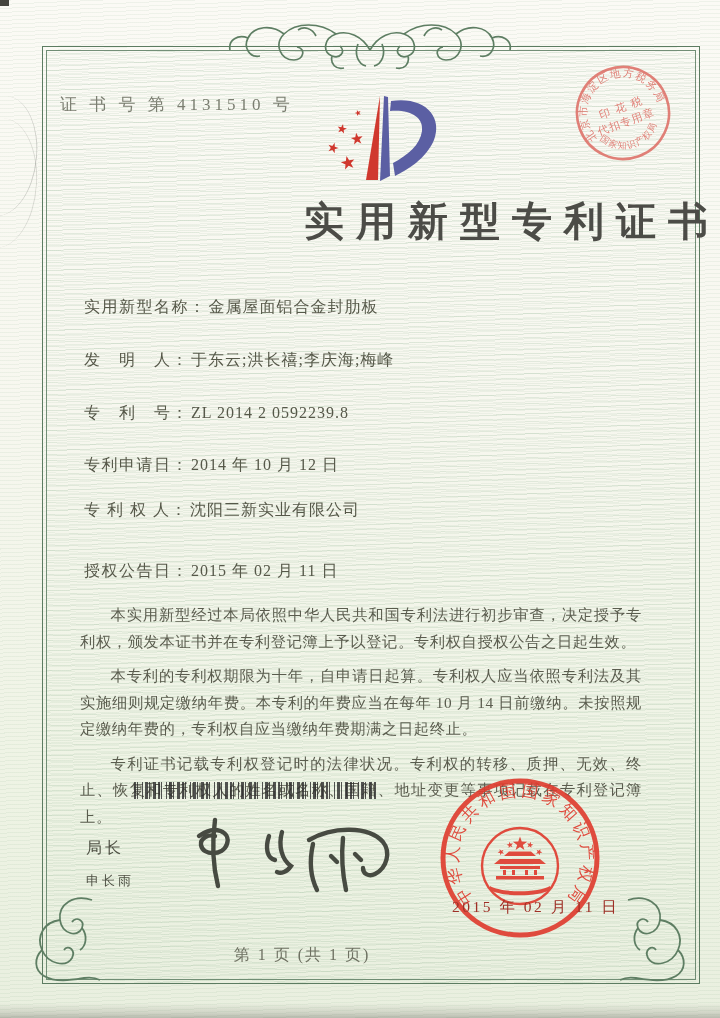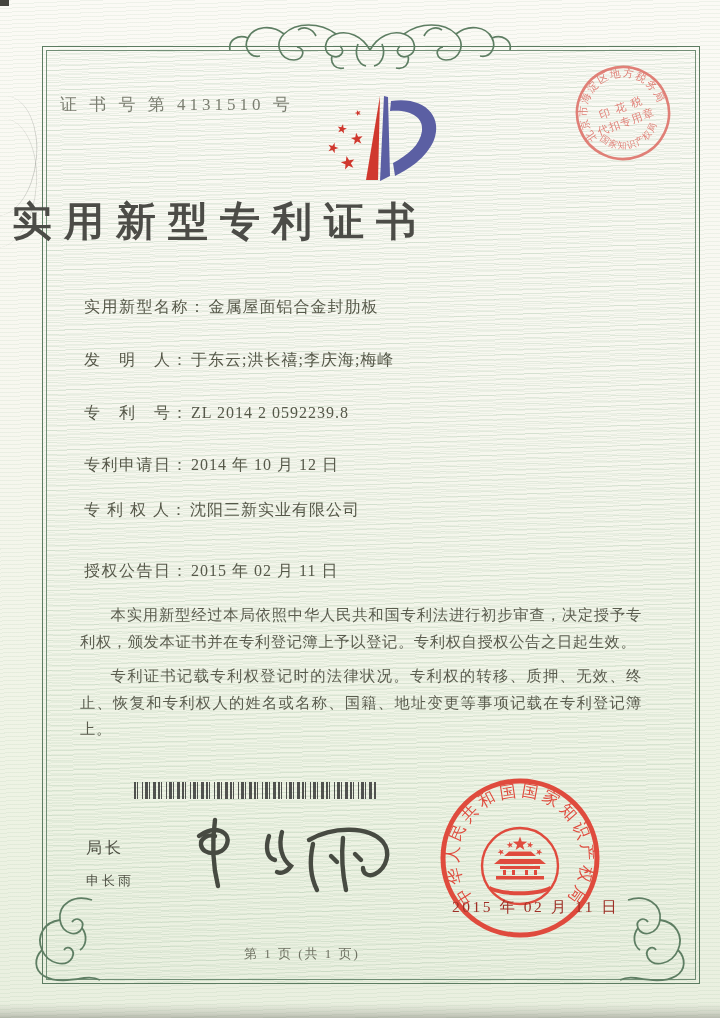--- a/index.html
+++ b/index.html
@@ -13,21 +13,21 @@
   .guilloche{position:absolute;left:46px;top:50px;right:24px;bottom:34px;pointer-events:none;
     background:
       repeating-linear-gradient(178deg, rgba(120,165,125,0.12) 0 1px, rgba(0,0,0,0) 1px 5px),
       repeating-linear-gradient(182.5deg, rgba(120,165,125,0.09) 0 1px, rgba(0,0,0,0) 1px 6px);}
   .frame{position:absolute;left:42px;top:46px;width:656px;height:936px;
     border:1px solid #5c7c61;box-shadow:inset 0 0 0 2px rgba(0,0,0,0), inset 0 0 0 0 #fff;}
   .frame::after{content:"";position:absolute;left:3px;top:3px;right:3px;bottom:3px;border:1.6px solid #5c7c61;opacity:.85;}
   .content{position:absolute;left:0;top:0;width:720px;height:1018px;z-index:2;}
   .cert-no{position:absolute;left:60px;top:93px;font-size:17px;letter-spacing:4px;color:#7b7e71;}
   .logo{position:absolute;left:295px;top:82px;width:160px;height:110px;}
-  .title{position:absolute;left:0;top:194px;width:720px;text-align:left;
+  .title{position:absolute;left:0;top:194px;width:720px;text-align:right;
     font-size:40px;font-weight:600;letter-spacing:12px;color:#4c4c47;text-indent:12px;}
   .fields{position:absolute;left:84px;top:0;width:560px;}
   .field{position:absolute;left:0;white-space:nowrap;font-size:16px;color:#565849;}
   .field .lab{letter-spacing:1.5px;}
   .field .val{letter-spacing:1px;margin-left:2px;}
   .f0{top:297px}.f1{top:350px}.f2{top:403px}.f3{top:455px}.f4{top:500px}.f5{top:561px}
   .paras{position:absolute;left:72px;top:594px;width:578px;font-size:15.3px;line-height:26.5px;
     color:#5a5c4e;text-align:justify;letter-spacing:.6px;}
   .paras p{margin:8px;text-indent:2em;}
   .barcode{position:absolute;left:134px;top:782px;width:242px;height:17px;opacity:.82;
@@ -39,21 +39,21 @@
       #2f2f2f 15px 16px, rgba(0,0,0,0) 16px 19px,
       #2f2f2f 19px 22px, rgba(0,0,0,0) 22px 24px);}
   .sig-title{position:absolute;left:86px;top:838px;font-size:16px;letter-spacing:3px;color:#4e5044;}
   .sig-name{position:absolute;left:86px;top:872px;font-size:13px;letter-spacing:3px;color:#4e5044;}
   .signature{position:absolute;left:185px;top:810px;width:215px;height:85px;}
   .seal{position:absolute;left:436px;top:774px;width:168px;height:168px;opacity:.9;}
   .seal-date{position:absolute;left:452px;top:897px;font-size:15.5px;letter-spacing:2.5px;
     color:#9e2f26;z-index:3;}
   .stamp{position:absolute;left:572px;top:62px;width:102px;height:102px;opacity:.85;}
   .footer{position:absolute;left:42px;top:945px;width:520px;text-align:center;
-    font-size:13px;letter-spacing:2px;color:#6e7162;}
+    font-size:16px;letter-spacing:2px;color:#6e7162;}
   .orn-top{position:absolute;left:218px;top:14px;width:304px;height:68px;}
   .orn-bl{position:absolute;left:26px;top:892px;width:86px;height:94px;}
   .orn-br{position:absolute;left:608px;top:892px;width:86px;height:94px;}
   .edge-bottom{position:absolute;left:0;right:0;bottom:0;height:15px;z-index:4;
     background:linear-gradient(180deg, rgba(0,0,0,0) 0%, rgba(122,120,113,.22) 65%, rgba(92,90,85,.35) 100%);}
   .corner-mark{position:absolute;left:0;top:0;width:9px;height:6px;background:#45453f;z-index:4;}
   .scan-arc{position:absolute;left:-34px;top:96px;width:70px;height:120px;border-radius:50%;
     border-right:1px solid rgba(110,110,105,.30);transform:rotate(6deg);z-index:1;}
   .scan-arc2{position:absolute;left:-38px;top:118px;width:74px;height:130px;border-radius:50%;
     border-right:1px solid rgba(110,110,105,.22);transform:rotate(4deg);z-index:1;}
@@ -140,20 +140,21 @@
       <div class="field f0"><span class="lab">实用新型名称：</span><span class="val">金属屋面铝合金封肋板</span></div>
       <div class="field f1"><span class="lab">发　明　人：</span><span class="val">于东云;洪长禧;李庆海;梅峰</span></div>
       <div class="field f2"><span class="lab">专　利　号：</span><span class="val">ZL 2014 2 0592239.8</span></div>
       <div class="field f3"><span class="lab">专利申请日：</span><span class="val">2014 年 10 月 12 日</span></div>
       <div class="field f4"><span class="lab">专 利 权 人：</span><span class="val">沈阳三新实业有限公司</span></div>
       <div class="field f5"><span class="lab">授权公告日：</span><span class="val">2015 年 02 月 11 日</span></div>
     </div>
 
     <div class="paras">
       <p>本实用新型经过本局依照中华人民共和国专利法进行初步审查，决定授予专利权，颁发本证书并在专利登记簿上予以登记。专利权自授权公告之日起生效。</p>
+      <p>本专利的专利权期限为十年，自申请日起算。专利权人应当依照专利法及其实施细则规定缴纳年费。本专利的年费应当在每年 10 月 14 日前缴纳。未按照规定缴纳年费的，专利权自应当缴纳年费期满之日起终止。</p>
       <p>专利证书记载专利权登记时的法律状况。专利权的转移、质押、无效、终止、恢复和专利权人的姓名或名称、国籍、地址变更等事项记载在专利登记簿上。</p>
     </div>
 
     <div class="barcode"></div>
 
     <div class="sig-title">局长</div>
     <div class="sig-name">申长雨</div>
 
     <svg class="signature" viewBox="0 0 215 85">
       <g fill="none" stroke="#3a3d35" stroke-width="4.4" stroke-linecap="round" opacity=".92">

